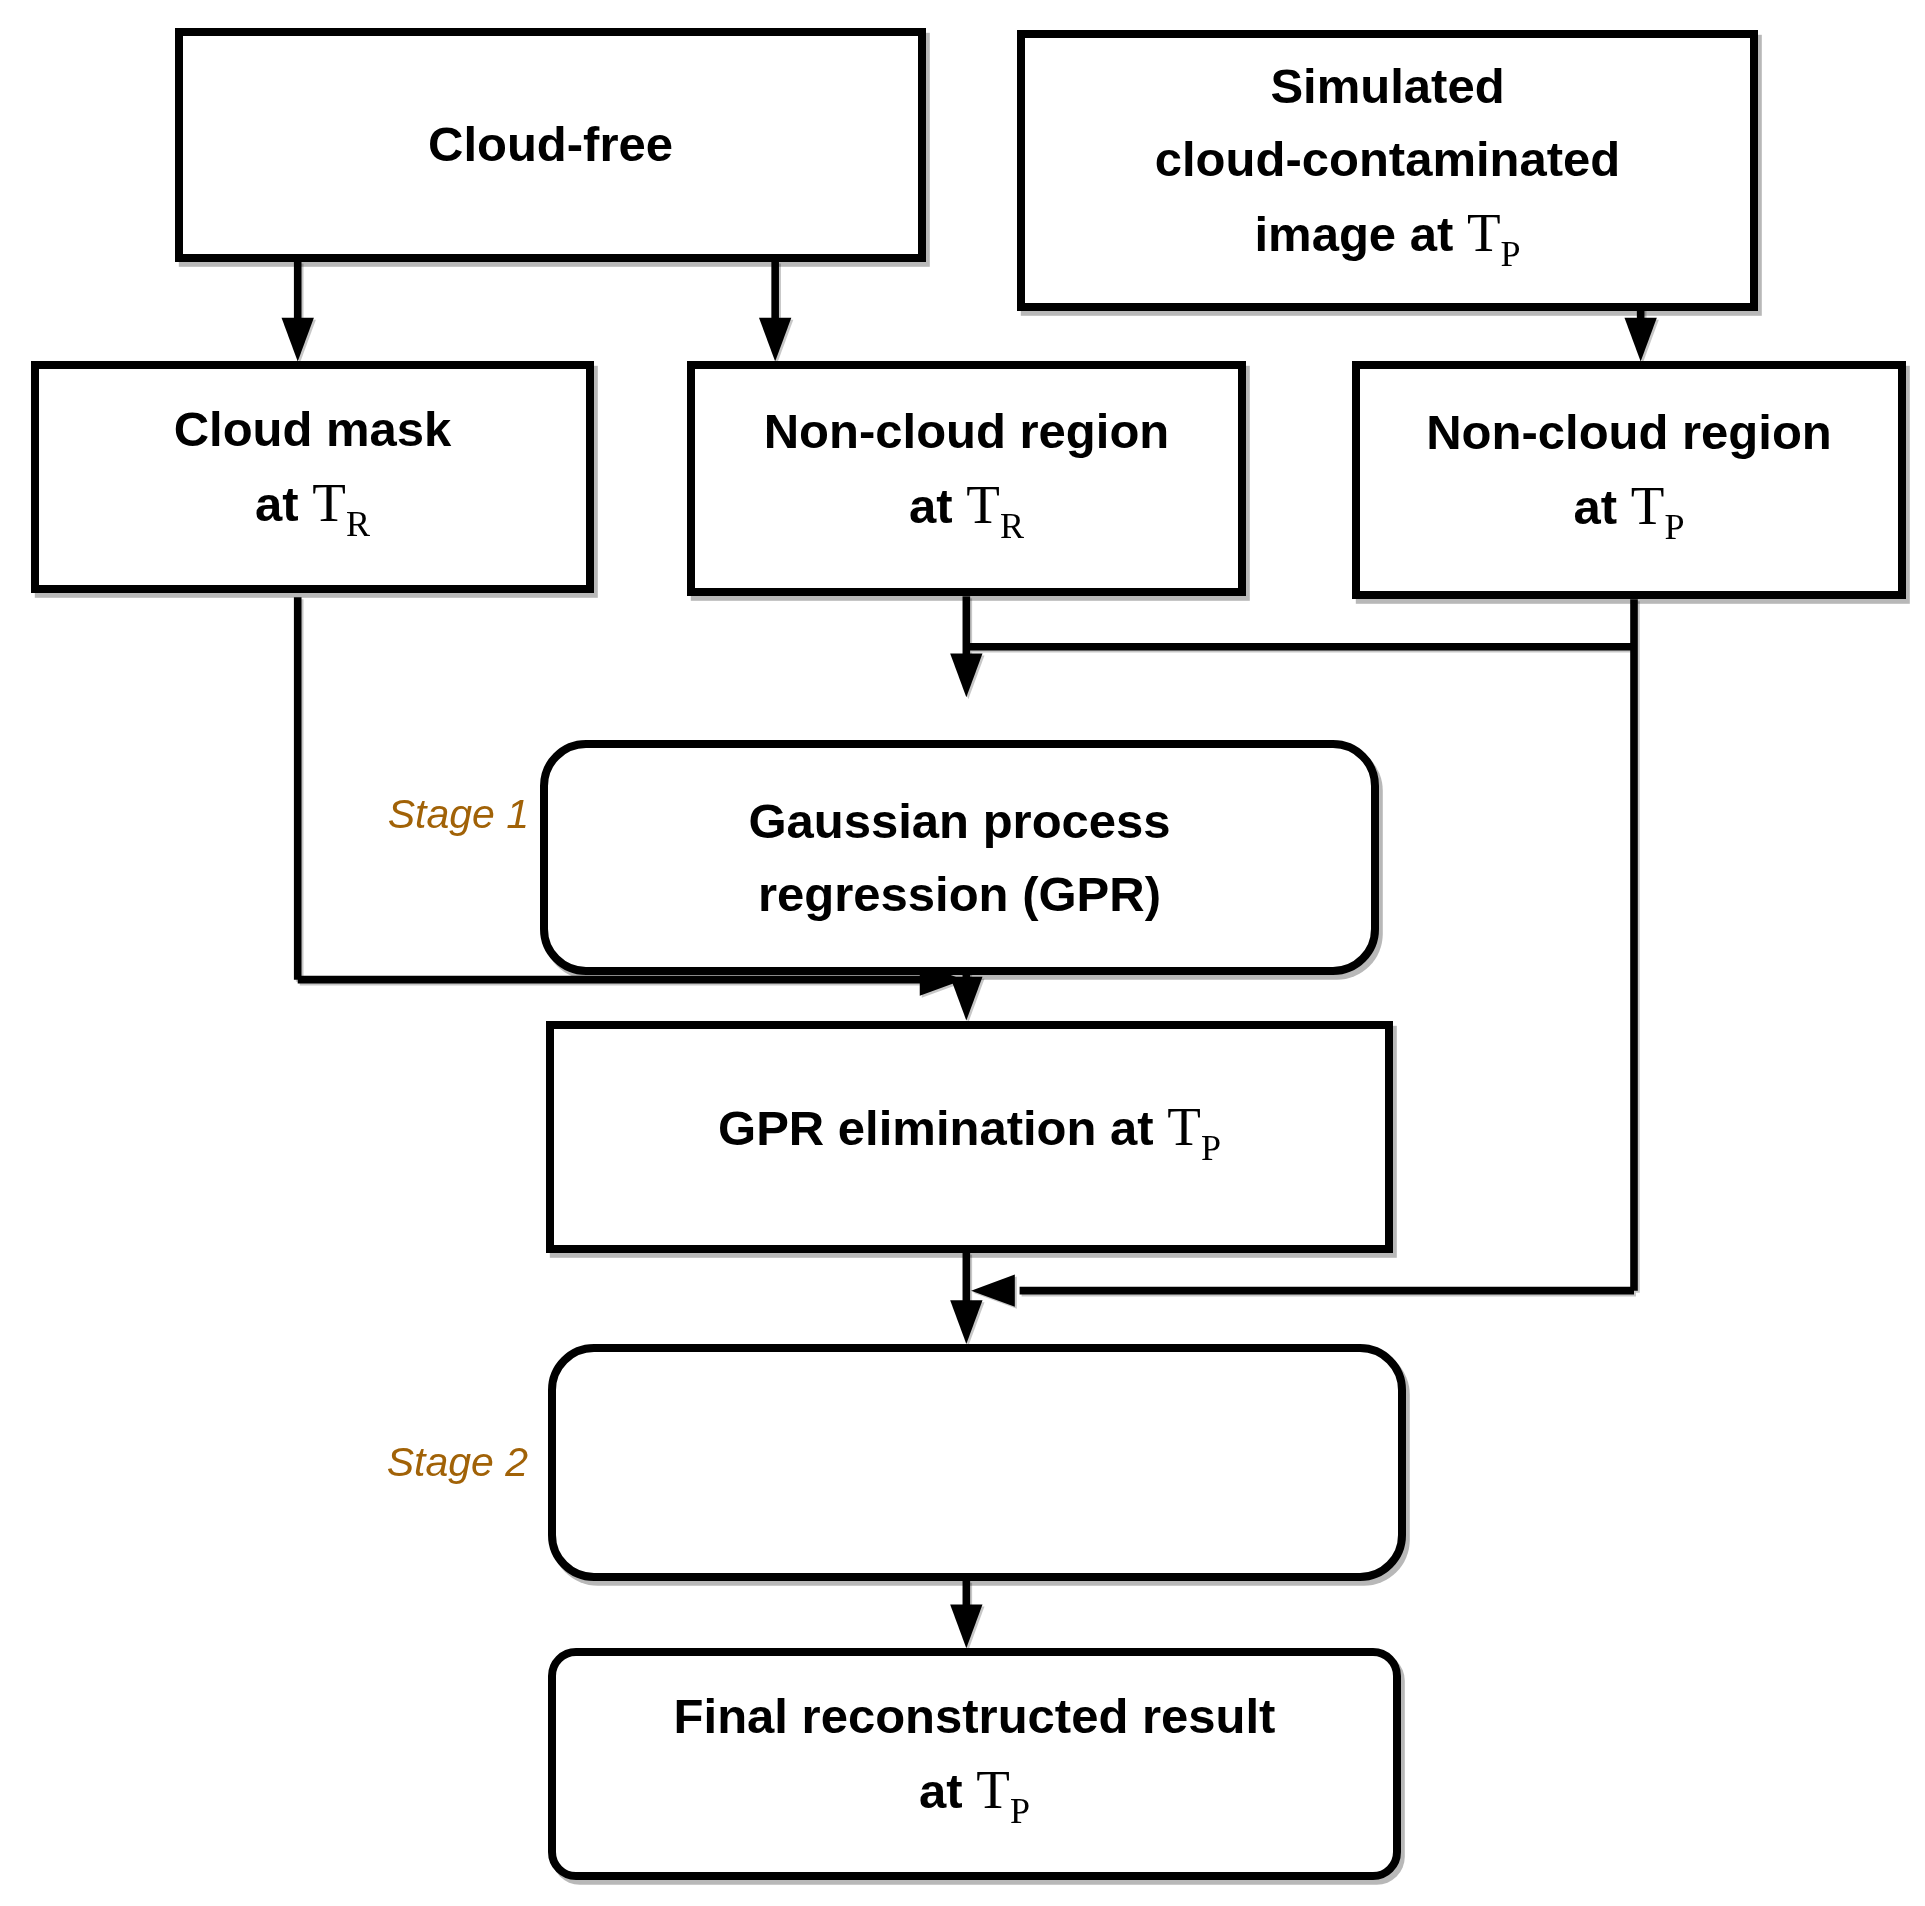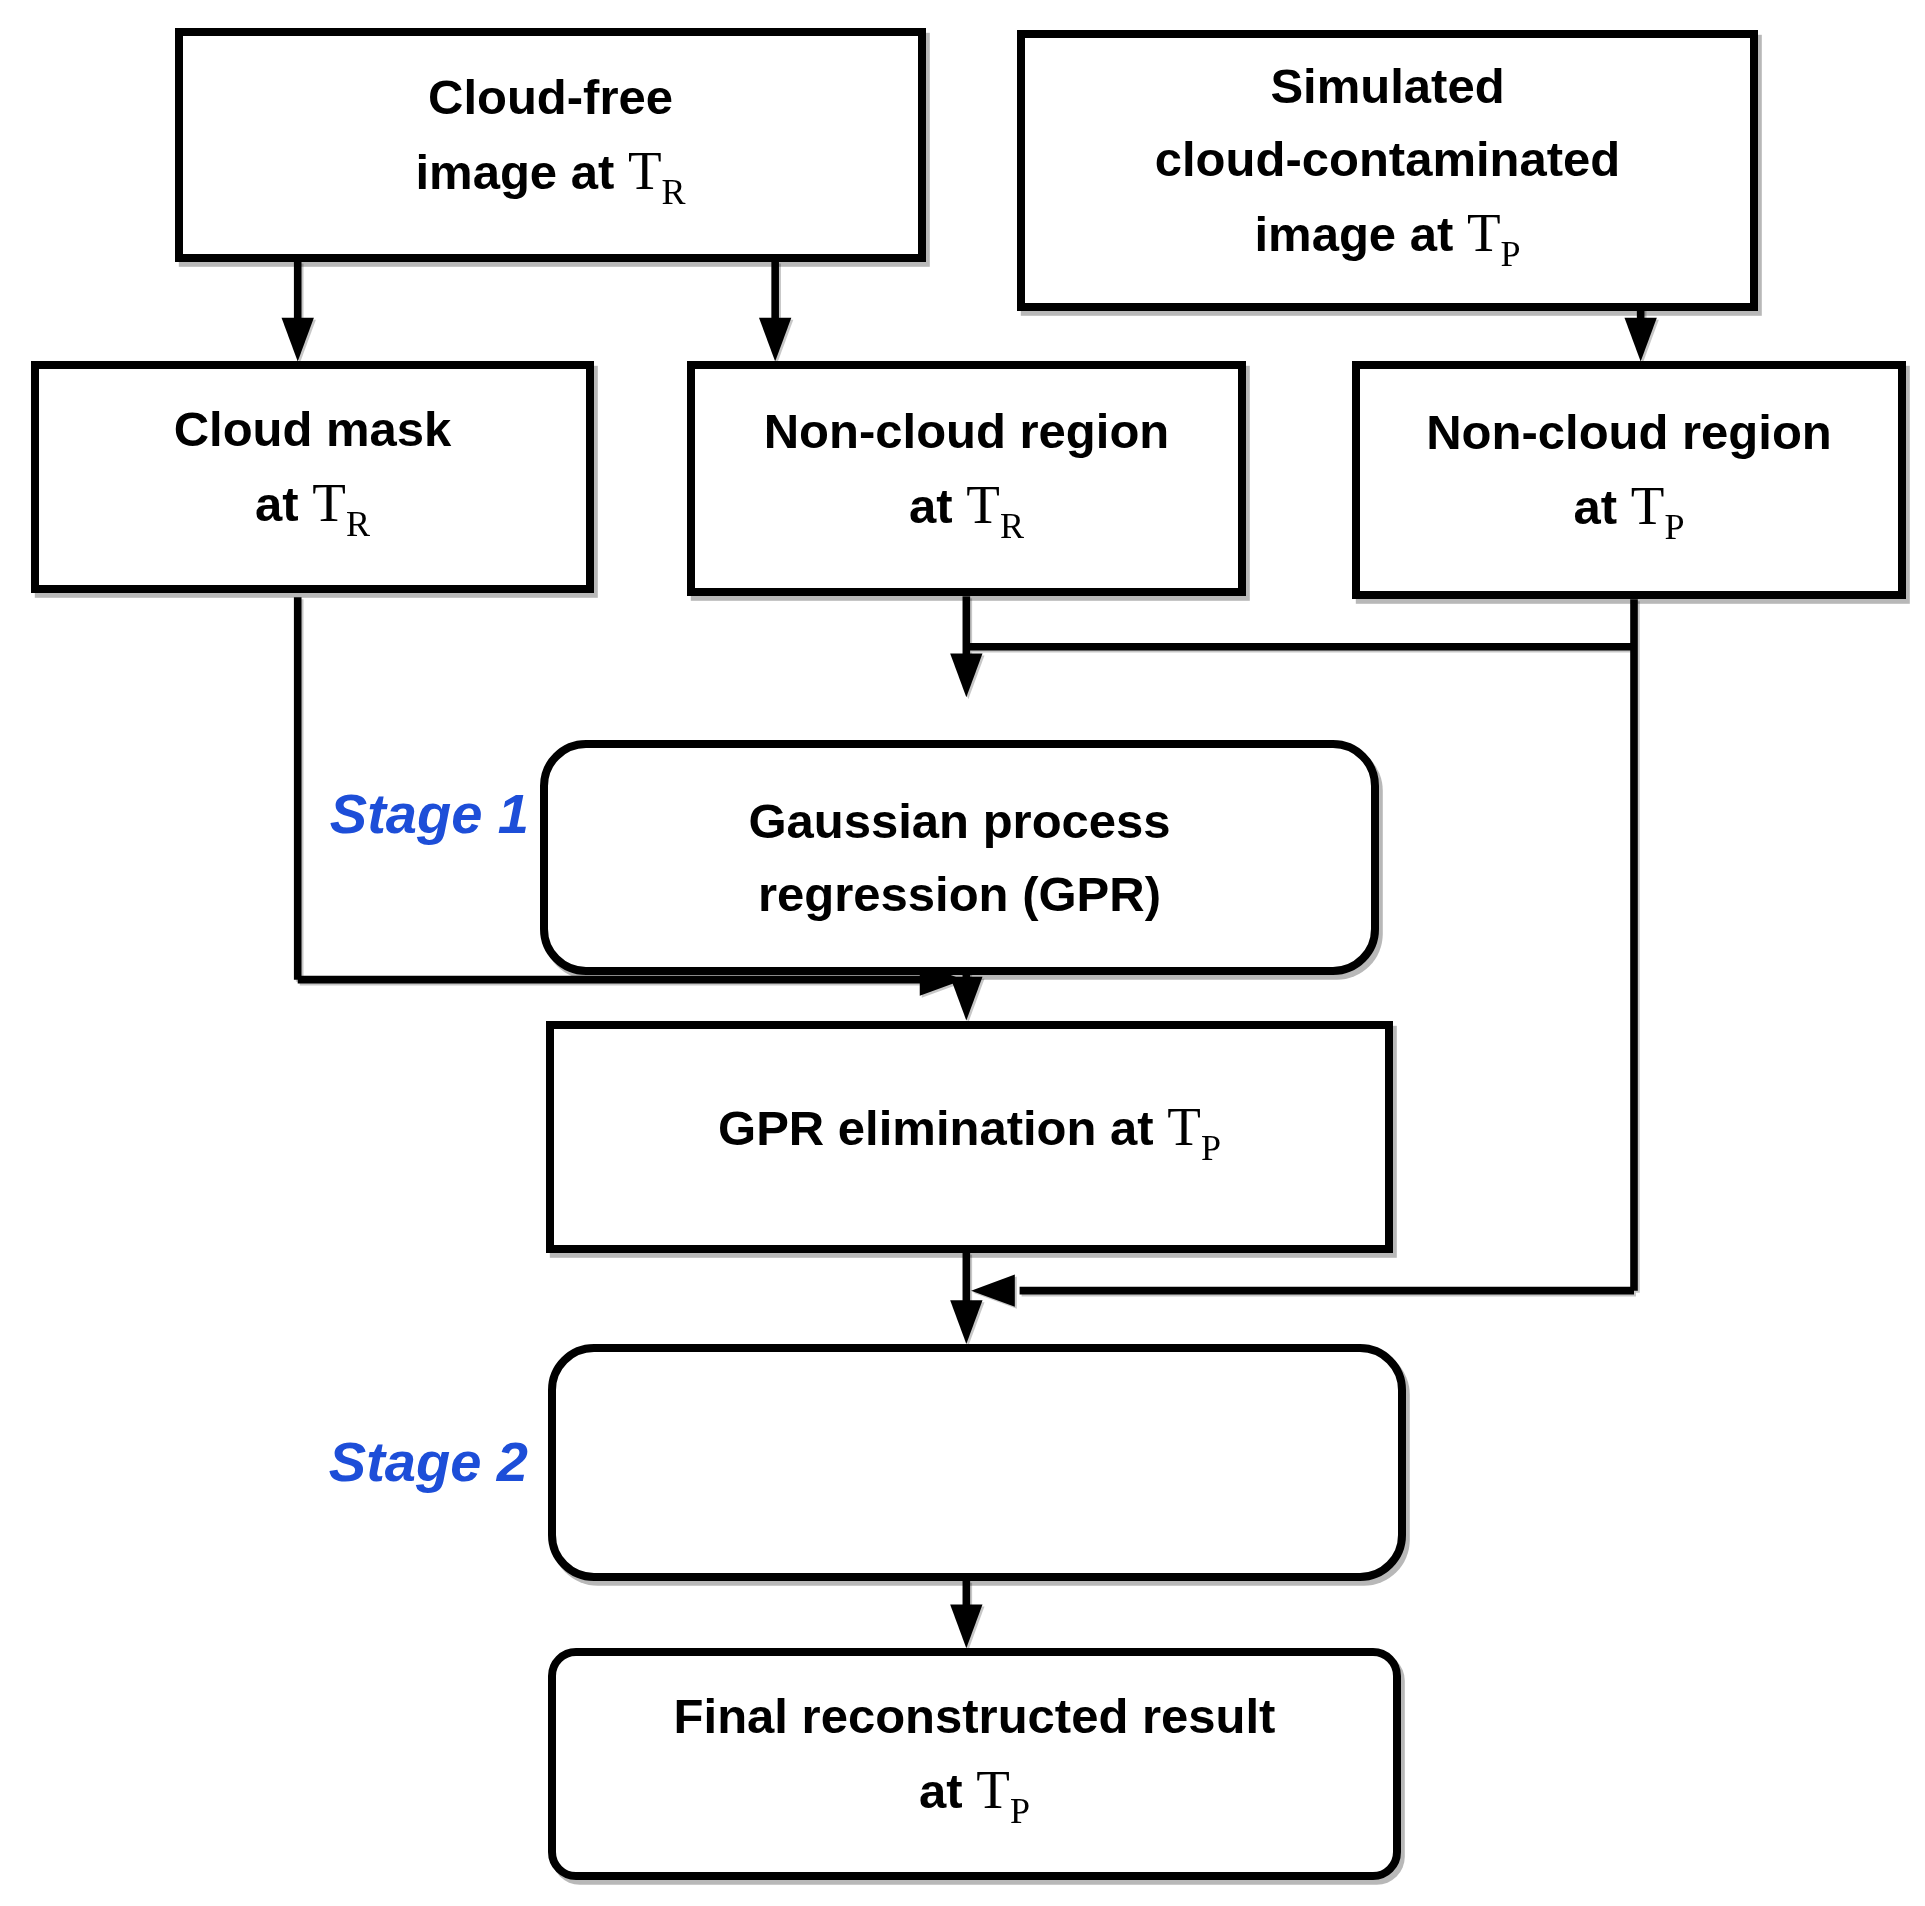--- a/index.html
+++ b/index.html
@@ -53,25 +53,25 @@
     font-weight: 400;
     font-size: 36px;
     vertical-align: -15px;
     letter-spacing: 0;
   }
   .stage-label {
     position: absolute;
     z-index: 2;
     width: 285px;
     text-align: right;
-    font-weight: bold;
+    font-weight: normal;
     font-style: italic;
-    font-size: 56px;
+    font-size: 41px;
     line-height: 68px;
-    color: #1d4ed8;
+    color: #a16207;
   }
 
   
   #box-a { left: 175px; top: 27.6px;   width: 751px; height: 234px; }
   #box-b { left: 1017px; top: 30px;  width: 741px; height: 281px; }
   #box-c { left: 31px;   top: 361px; width: 563px; height: 232px; }
   #box-d { left: 687px;  top: 361px; width: 559px; height: 235px; }
   #box-e { left: 1352px; top: 361px; width: 554px; height: 238px; }
   #box-f { left: 540px;  top: 697px; width: 839px; height: 235px; margin-top: 43px; }
   #box-g { left: 546px;  top: 1021px; width: 847px; height: 232px; }
@@ -117,24 +117,20 @@
       <polygon points="1067,1340 1067,1374 1021,1357"></polygon>
       <polygon points="999,1027 1033,1027 1016,1073"></polygon>
       <polygon points="967,1013 967,1047 1013,1030"></polygon>
       <polygon points="999,1367 1033,1367 1016,1413"></polygon>
       <polygon points="999,1687 1033,1687 1016,1733"></polygon>
     </g>
   </svg>
 
   <div class="node" id="box-a">
     <div><span>Cloud-free</span></div>
-    <div>
-      <span>image at</span>
-      <span class="tsym">T</span><span class="tsub">R</span>
-    </div>
   </div>
 
   <div class="node" id="box-b">
     <div><span>Simulated</span></div>
     <div><span>cloud-contaminated</span></div>
     <div>
       <span>image at</span>
       <span class="tsym">T</span><span class="tsub">P</span>
     </div>
   </div>

